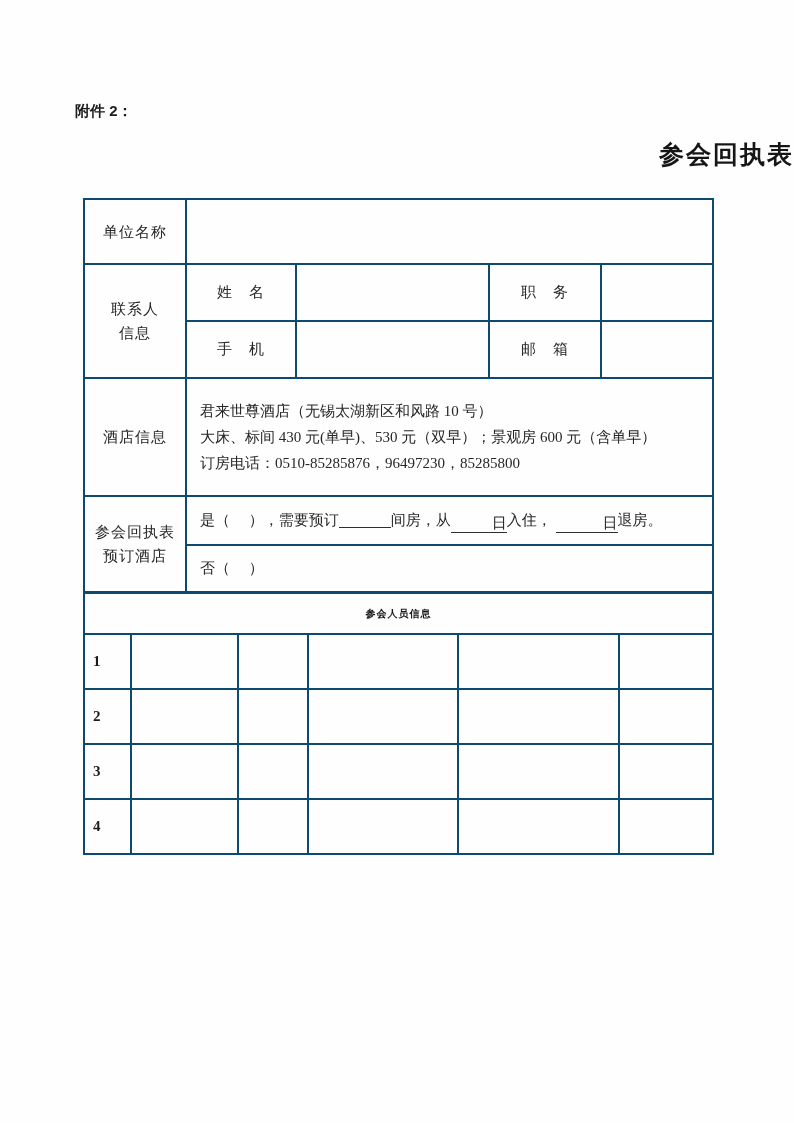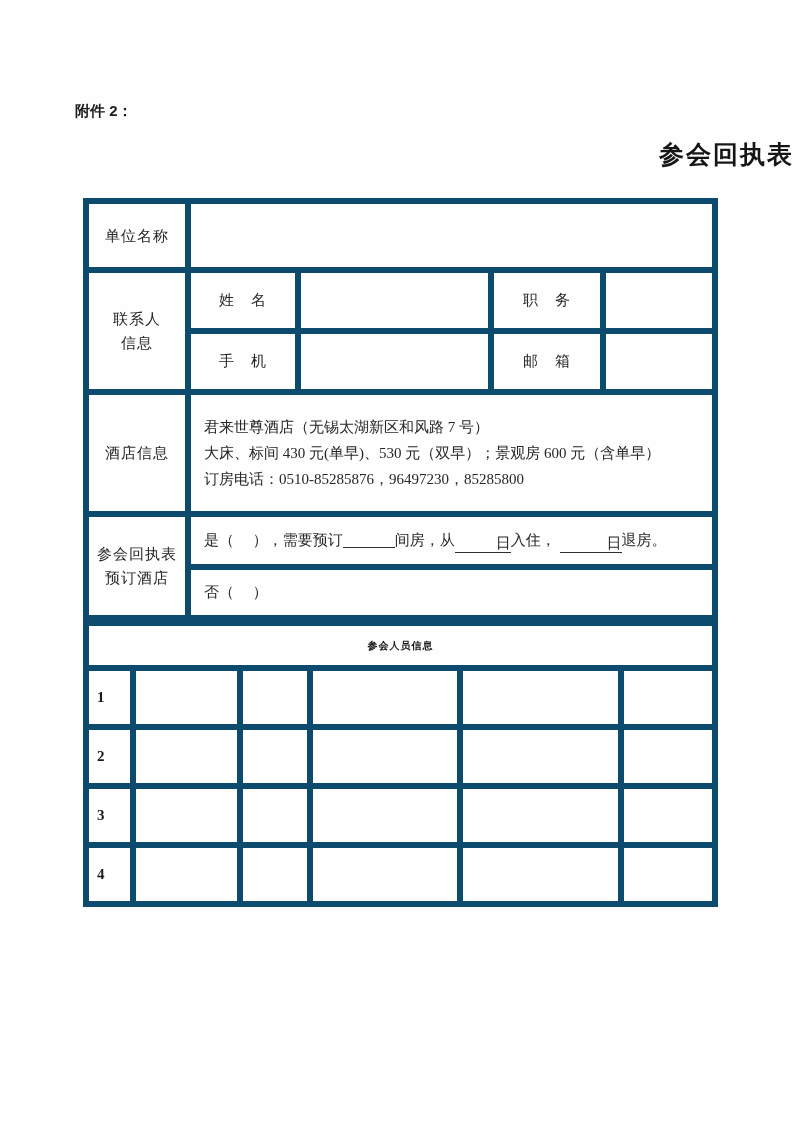--- a/index.html
+++ b/index.html
@@ -27,21 +27,21 @@
     font-weight: bold; font-size: 25px; color: #161616;
     letter-spacing: 2px;
   }
   .tables-wrap { position: absolute; left: 83px; top: 198px; width: 629px; }
 
   table {
     border-collapse: collapse; table-layout: fixed;
     width: 629px;
     font-size: 15px; color: #262626;
   }
-  td { border: 6px solid #0c4a6e; vertical-align: middle; overflow: hidden; }
+  td { border: 2px solid #0c4a6e; vertical-align: middle; overflow: hidden; }
 
   
   tr.r-unit    td { height: 61px; }
   tr.r-contact td { height: 53px; }
   tr.r-hotel   td { height: 104px; }
   tr.r-yes     td { height: 45px; }
   tr.r-no      td { height: 43px; }
   tr.r-banner  td { height: 37px; }
   tr.r-cols    td { height: 66px; }
   tr.r-data    td { height: 51px; }
@@ -120,21 +120,21 @@
         <tr class="r-contact">
           <td class="small-label">手　机</td>
           <td></td>
           <td class="small-label">邮　箱</td>
           <td></td>
         </tr>
 
         <tr class="r-hotel">
           <td class="label-cell">酒店信息</td>
           <td colspan="4" class="hotel-cell">
-            <div>君来世尊酒店（无锡太湖新区和风路 7 号）</div>
+            <div>君来世尊酒店（无锡太湖新区和风路 10 号）</div>
             <div>大床、标间 430 元(单早)、530 元（双早）；景观房 600 元（含单早）</div>
             <div>订房电话：0510-85285876，96497230，85285800</div>
           </td>
         </tr>
 
         <tr class="r-yes">
           <td class="label-cell" rowspan="2">
             <div>参会回执表</div>
             <div>预订酒店</div>
           </td>

